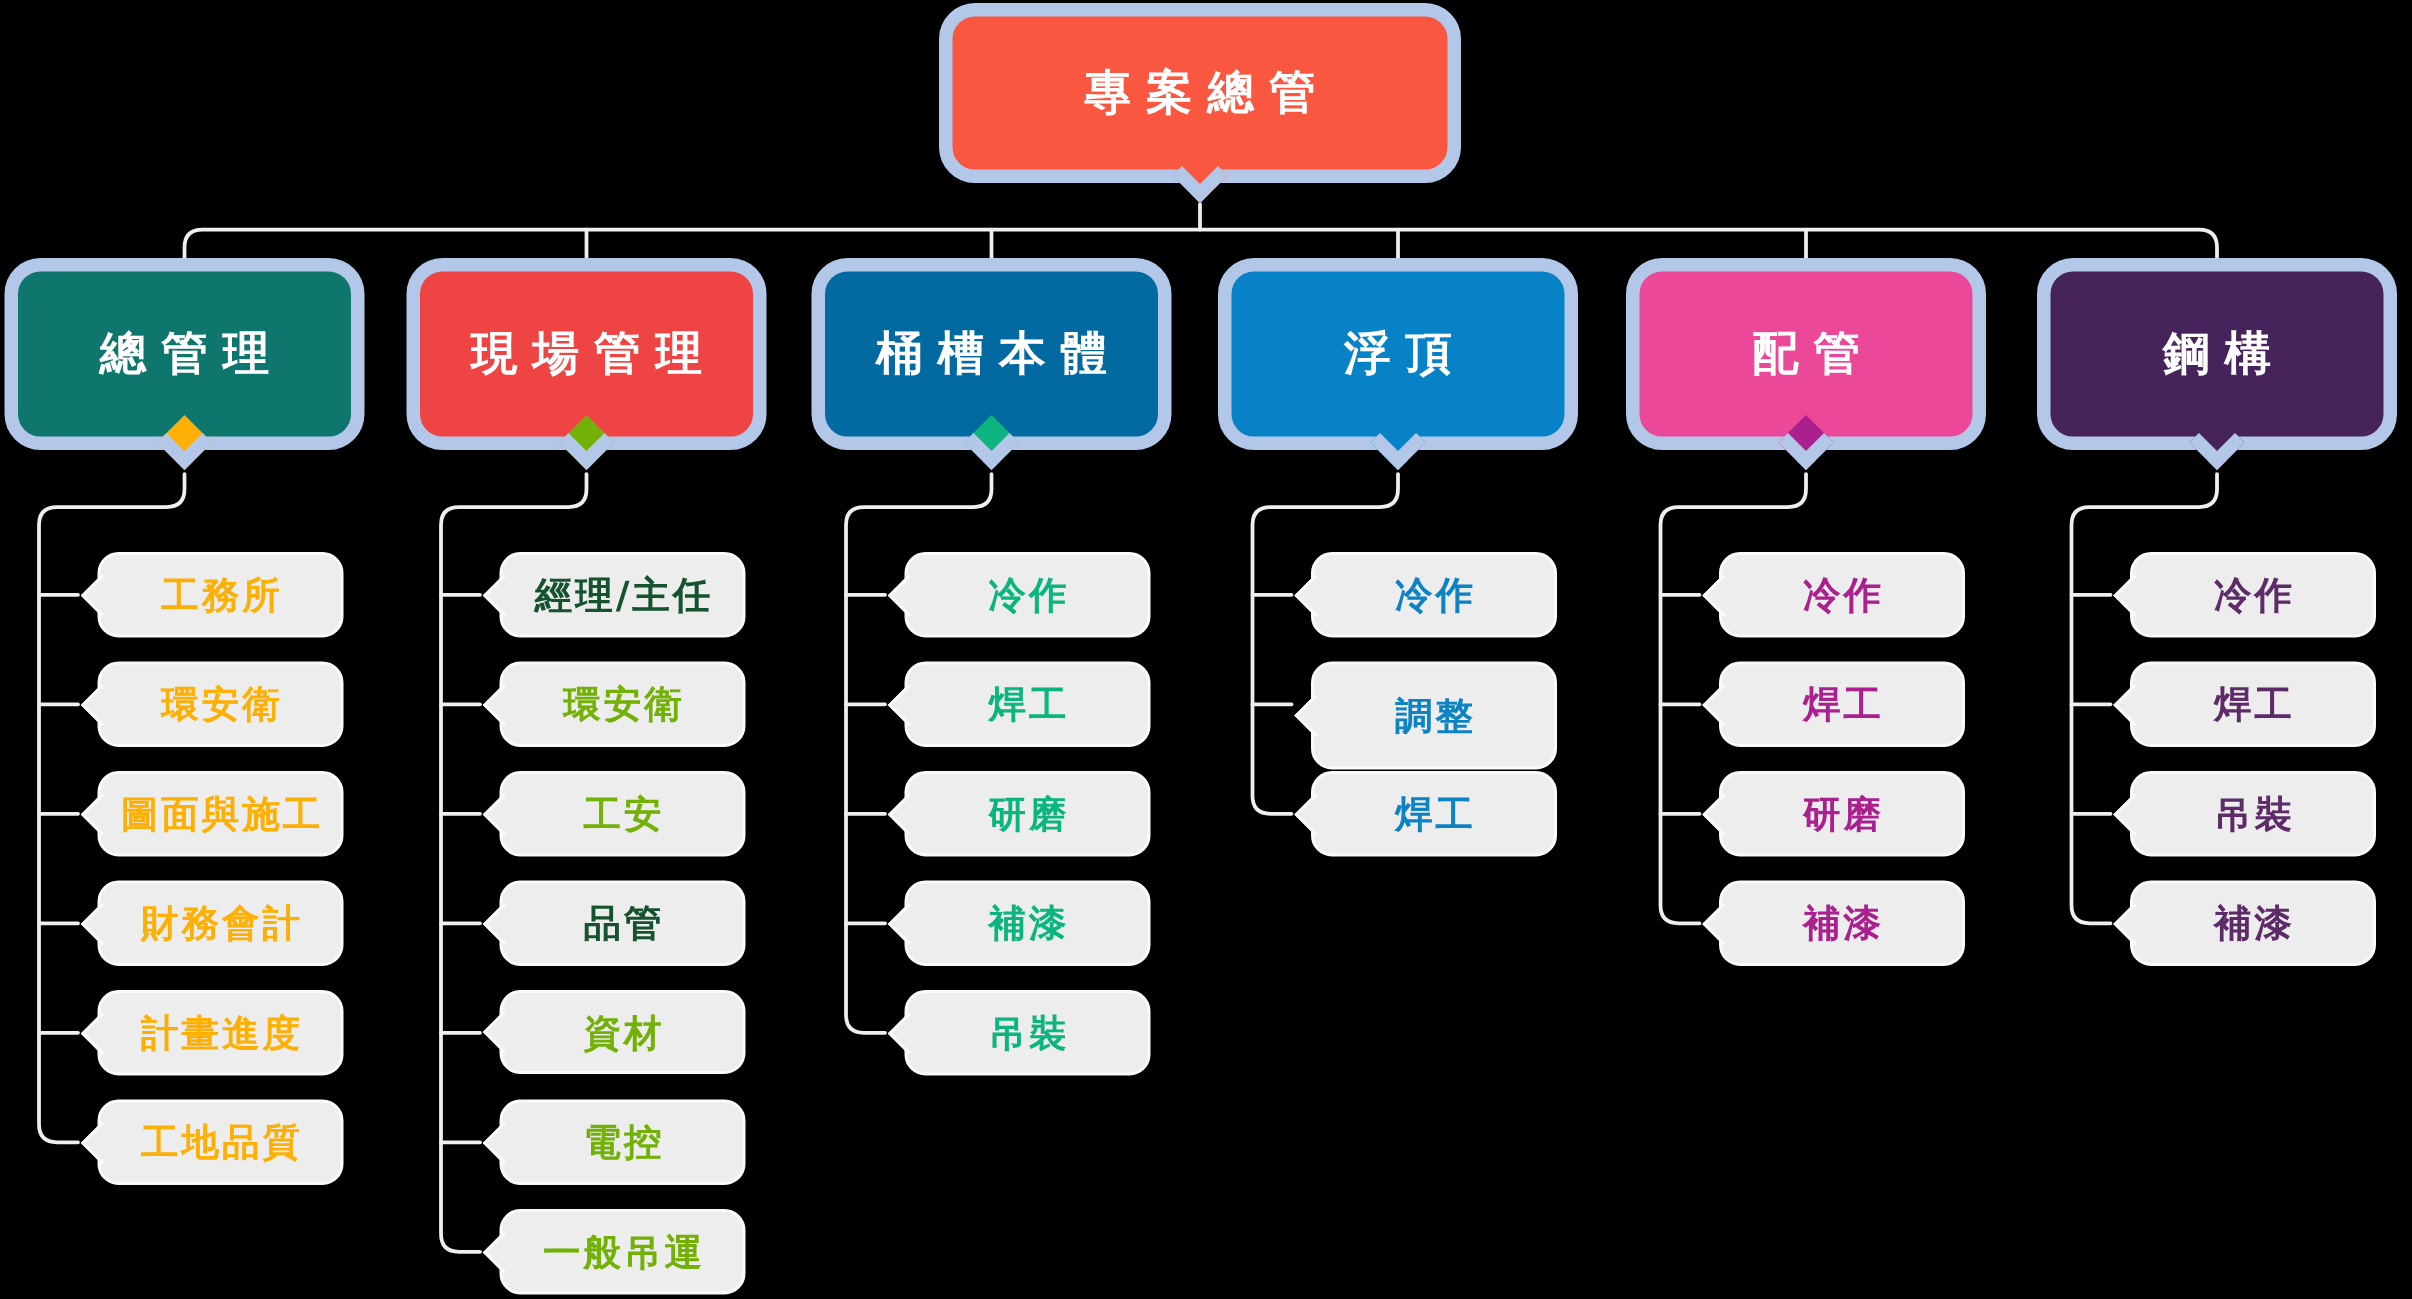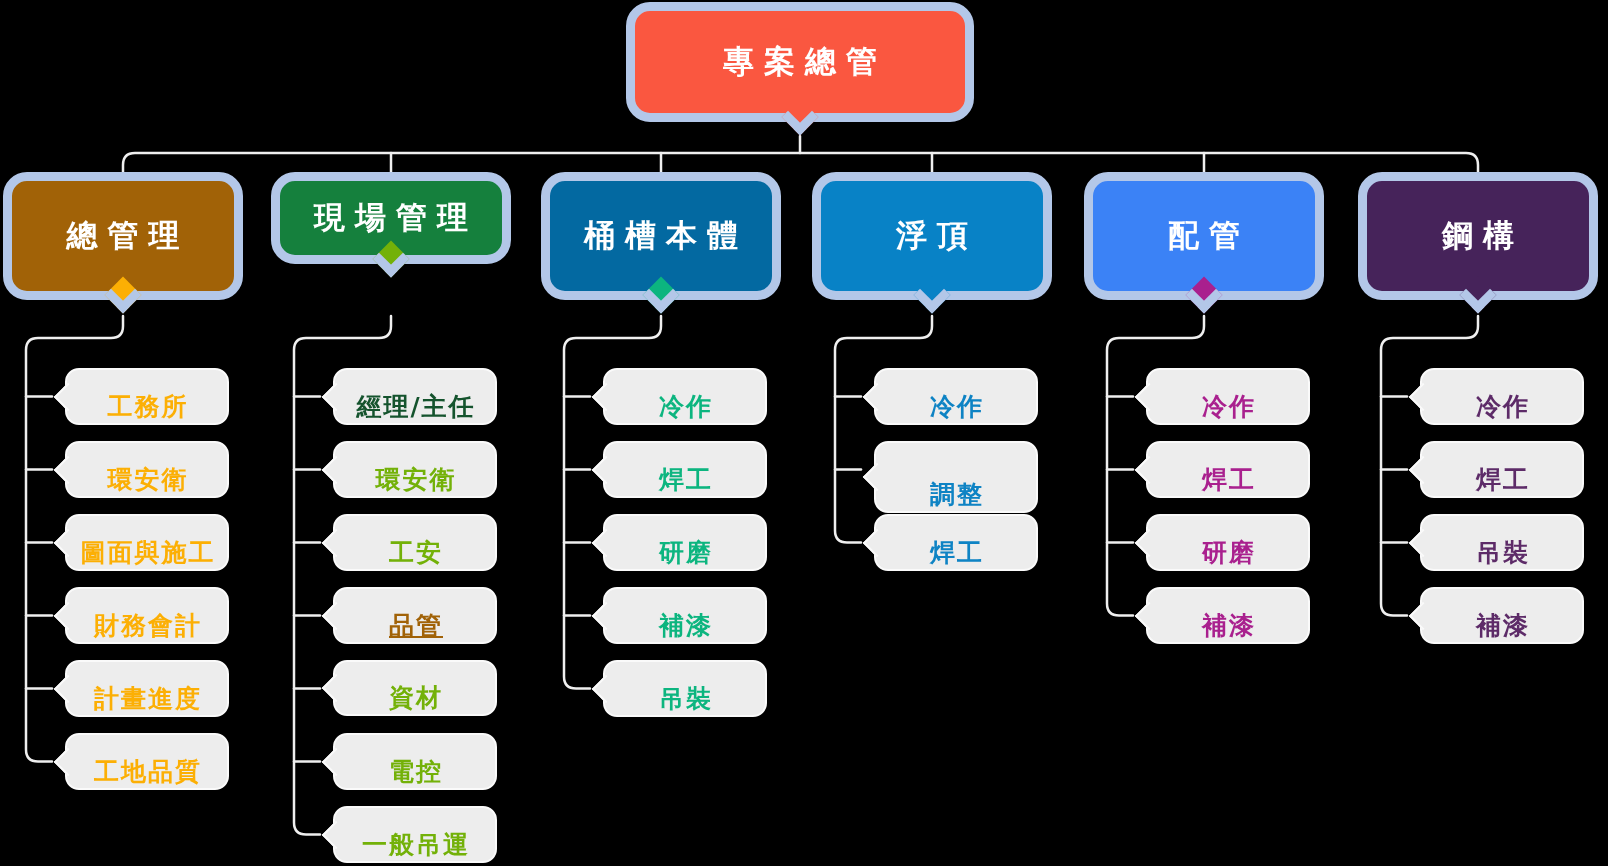--- a/index.html
+++ b/index.html
@@ -18,21 +18,21 @@
     transform:rotate(45deg);box-sizing:border-box;
     border-right:9px solid #B3C7E8;border-bottom:9px solid #B3C7E8;
   }
   .bubble-label{
     position:relative;color:#fff;font-weight:bold;font-size:31px;
     letter-spacing:10px;padding-left:10px;white-space:nowrap;
   }
   .child{
     position:absolute;box-sizing:border-box;background:#EDEDED;
     border:2px solid #FAFAFA;border-radius:14px;
-    display:flex;align-items:flex-end;justify-content:center;
+    display:flex;align-items:center;justify-content:center;
   }
   .child-tail{
     position:absolute;width:20px;height:20px;left:-9px;top:50%;
     transform:translateY(-50%) rotate(45deg);box-sizing:border-box;
     background:#EDEDED;border-left:2px solid #FAFAFA;border-bottom:2px solid #FAFAFA;
   }
   .child-label{
     position:relative;font-weight:bold;font-size:25px;
     letter-spacing:2px;padding-left:2px;white-space:nowrap;
   }
@@ -75,21 +75,21 @@
       <path d="M 1107 542.5 H 1133" fill="none" stroke="#EFEFEF" stroke-width="2.5" stroke-linecap="round"></path>
       <path d="M 1478 316 V 326 Q 1478 338 1466 338 H 1393 Q 1381 338 1381 350 V 603.5 Q 1381 615.5 1393 615.5 H 1407" fill="none" stroke="#EFEFEF" stroke-width="2.5" stroke-linecap="round"></path>
       <path d="M 1381 396.5 H 1407" fill="none" stroke="#EFEFEF" stroke-width="2.5" stroke-linecap="round"></path>
       <path d="M 1381 469.5 H 1407" fill="none" stroke="#EFEFEF" stroke-width="2.5" stroke-linecap="round"></path>
       <path d="M 1381 542.5 H 1407" fill="none" stroke="#EFEFEF" stroke-width="2.5" stroke-linecap="round"></path>
     </svg>
     <div class="bubble" style="left: 626px; top: 2px; width: 348px; height: 120px; background: rgb(250, 87, 64);">
       <span class="bubble-tail" style="background: rgb(250, 87, 64);"></span>
       <span class="bubble-label">專案總管</span>
     </div>
-    <div class="bubble" style="left: 3px; top: 172px; width: 240px; height: 128px; background: #a16207;">
+    <div class="bubble" style="left: 3px; top: 172px; width: 240px; height: 128px; background: #0f766e;">
       <span class="bubble-tail" style="background: rgb(252, 175, 4);"></span>
       <span class="bubble-label">總管理</span>
     </div>
     <div class="child" style="left: 65px; top: 368px; width: 164px; height: 57px;">
       <span class="child-tail"></span>
       <span class="child-label" style="color: rgb(252, 175, 4);">工務所</span>
     </div>
     <div class="child" style="left: 65px; top: 441px; width: 164px; height: 57px;">
       <span class="child-tail"></span>
       <span class="child-label" style="color: rgb(252, 175, 4);">環安衛</span>
@@ -103,39 +103,39 @@
       <span class="child-label" style="color: rgb(252, 175, 4);">計畫進度</span>
     </div>
     <div class="child" style="left: 65px; top: 587px; width: 164px; height: 57px;">
       <span class="child-tail"></span>
       <span class="child-label" style="color: rgb(252, 175, 4);">財務會計</span>
     </div>
     <div class="child" style="left: 65px; top: 733px; width: 164px; height: 57px;">
       <span class="child-tail"></span>
       <span class="child-label" style="color: rgb(252, 175, 4);">工地品質</span>
     </div>
-    <div class="bubble" style="left: 271px; top: 172px; width: 240px; height: 92px; background: #15803d;">
+    <div class="bubble" style="left: 271px; top: 172px; width: 240px; height: 128px; background: #ef4444;">
       <span class="bubble-tail" style="background: rgb(115, 177, 8);"></span>
       <span class="bubble-label">現場管理</span>
     </div>
     <div class="child" style="left: 333px; top: 368px; width: 164px; height: 57px;">
       <span class="child-tail"></span>
       <span class="child-label" style="color: #14532d;">經理/主任</span>
     </div>
     <div class="child" style="left: 333px; top: 441px; width: 164px; height: 57px;">
       <span class="child-tail"></span>
       <span class="child-label" style="color: rgb(115, 177, 8);">環安衛</span>
     </div>
     <div class="child" style="left: 333px; top: 514px; width: 164px; height: 57px;">
       <span class="child-tail"></span>
       <span class="child-label" style="color: rgb(115, 177, 8);">工安</span>
     </div>
     <div class="child" style="left: 333px; top: 587px; width: 164px; height: 57px;">
       <span class="child-tail"></span>
-      <span class="child-label" style="color: #a16207; text-decoration: underline;">品管</span>
+      <span class="child-label" style="color: #14532d;">品管</span>
     </div>
     <div class="child" style="left: 333px; top: 660px; width: 164px; height: 56px;">
       <span class="child-tail"></span>
       <span class="child-label" style="color: rgb(115, 177, 8);">資材</span>
     </div>
     <div class="child" style="left: 333px; top: 733px; width: 164px; height: 57px;">
       <span class="child-tail"></span>
       <span class="child-label" style="color: rgb(115, 177, 8);">電控</span>
     </div>
     <div class="child" style="left: 333px; top: 806px; width: 164px; height: 57px;">
@@ -175,21 +175,21 @@
       <span class="child-label" style="color: rgb(14, 131, 196);">冷作</span>
     </div>
     <div class="child" style="left: 874px; top: 441px; width: 164px; height: 72px; font-family: Liberation Serif, serif;">
       <span class="child-tail"></span>
       <span class="child-label" style="color: rgb(14, 131, 196);">調整</span>
     </div>
     <div class="child" style="left: 874px; top: 514px; width: 164px; height: 57px;">
       <span class="child-tail"></span>
       <span class="child-label" style="color: rgb(14, 131, 196);">焊工</span>
     </div>
-    <div class="bubble" style="left: 1084px; top: 172px; width: 240px; height: 128px; background: #3b82f6; justify-content: center;">
+    <div class="bubble" style="left: 1084px; top: 172px; width: 240px; height: 128px; background: #ec4899; justify-content: center;">
       <span class="bubble-tail" style="background: rgb(169, 32, 142);"></span>
       <span class="bubble-label">配管</span>
     </div>
     <div class="child" style="left: 1146px; top: 368px; width: 164px; height: 57px;">
       <span class="child-tail"></span>
       <span class="child-label" style="color: rgb(169, 32, 142);">冷作</span>
     </div>
     <div class="child" style="left: 1146px; top: 441px; width: 164px; height: 57px;">
       <span class="child-tail"></span>
       <span class="child-label" style="color: rgb(169, 32, 142);">焊工</span>

